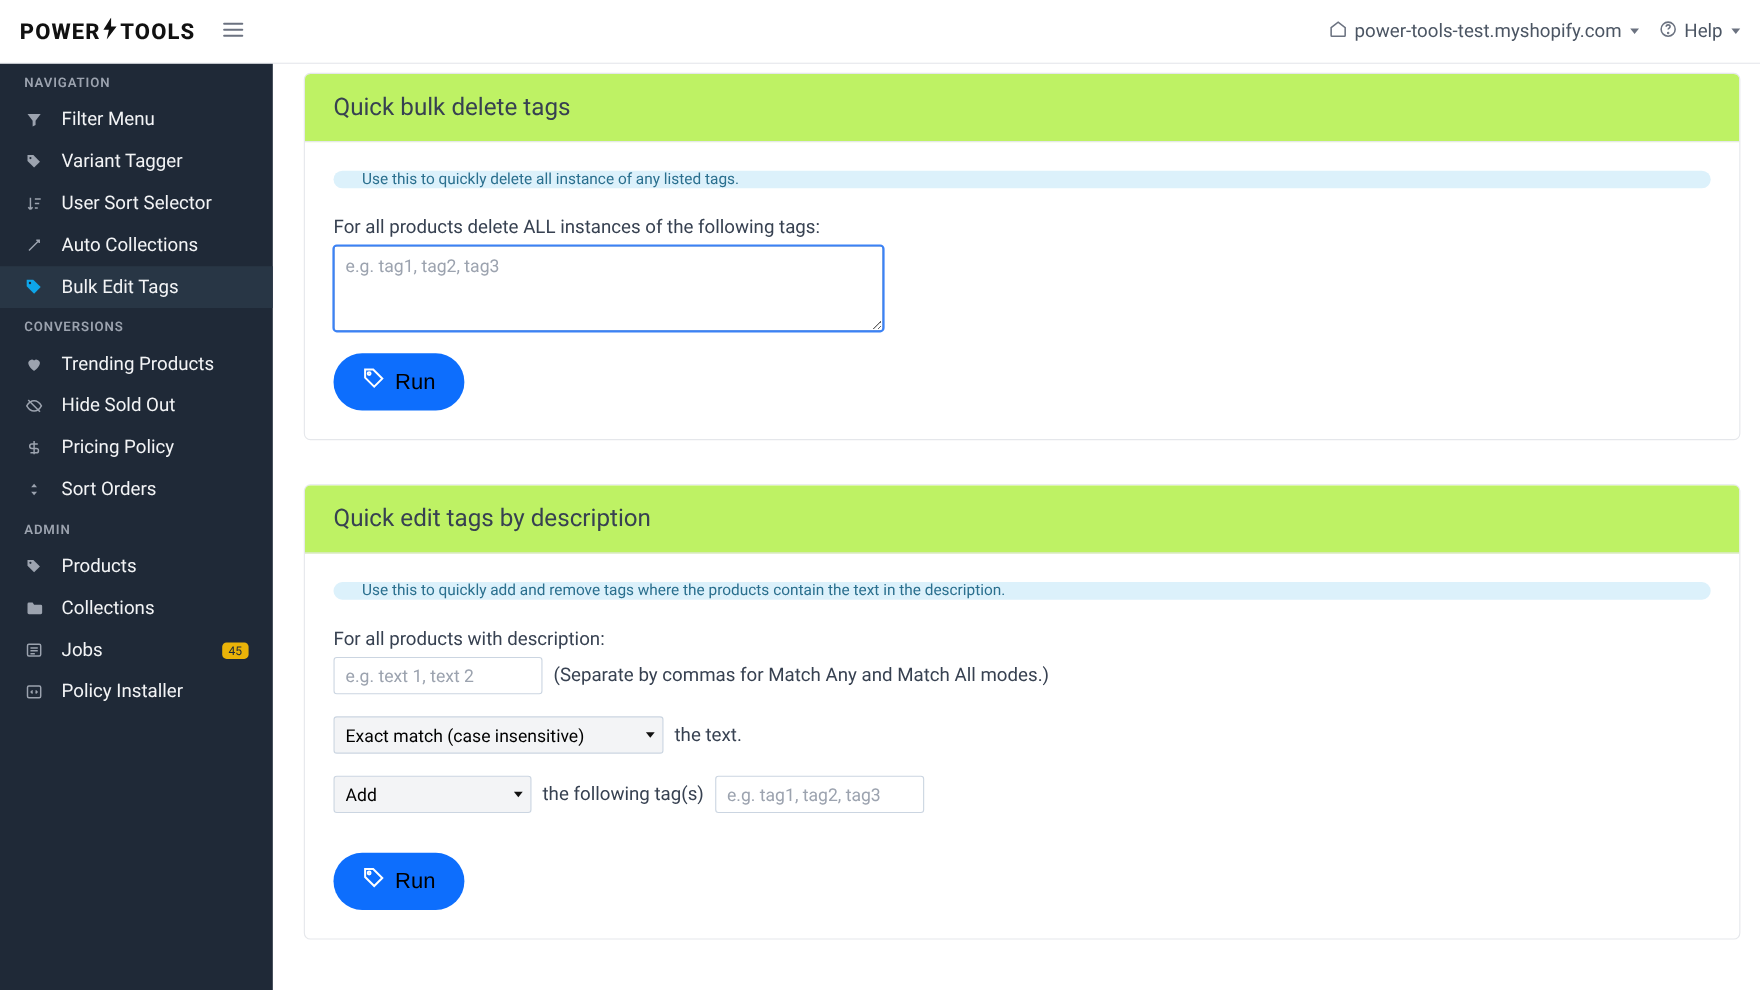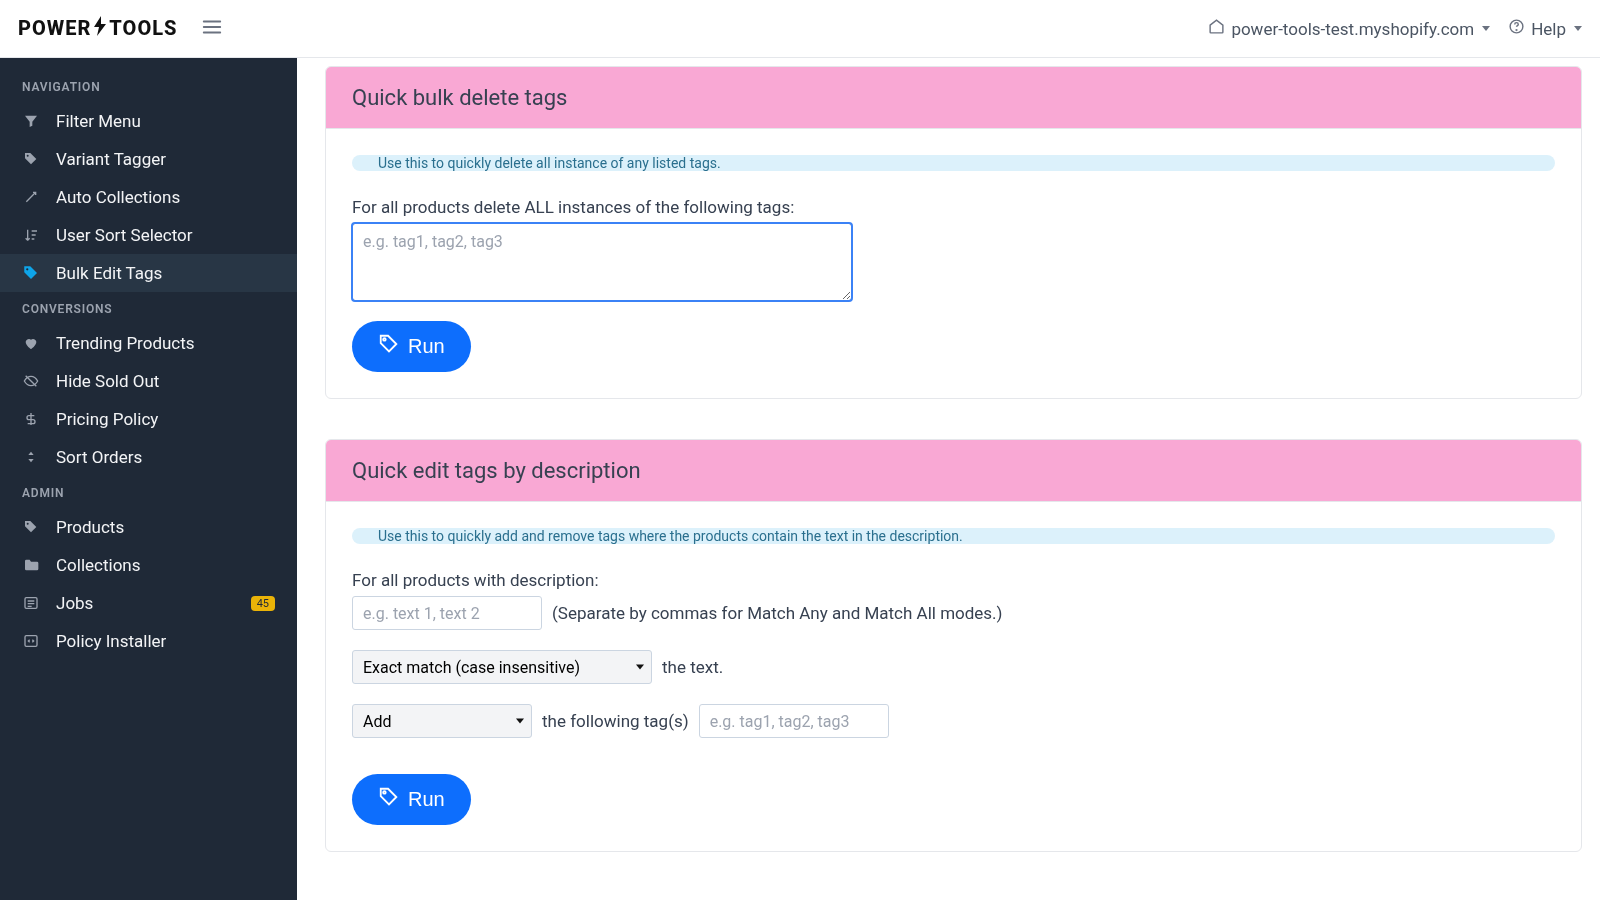--- a/index.html
+++ b/index.html
@@ -6,36 +6,36 @@
 body { font-family: -apple-system, BlinkMacSystemFont, "Segoe UI", Roboto, sans-serif; background: #fff; color: #1f2937; font-size: 16px; }
 .topbar { height: 58px; display: flex; align-items: center; padding: 0 18px; border-bottom: 1px solid #e5e7eb; justify-content: space-between; }
 .topbar-left { display: flex; align-items: flex-start; gap: 24px; }
 .logo { font-weight: 800; font-size: 20px; letter-spacing: 1px; color: #111; display: flex; align-items: center; }
 .logo-bolt { margin: 0 1px; display: inline-block; }
 .menu-toggle { cursor: pointer; color: #6b7280; }
 .topbar-right { display: flex; align-items: center; gap: 18px; color: #4b5563; font-size: 17px; }
 .topbar-link { display: flex; align-items: center; gap: 6px; cursor: pointer; text-align: center; }
 .caret-down { width: 0; height: 0; border-left: 4px solid transparent; border-right: 4px solid transparent; border-top: 5px solid #6b7280; margin-left: 2px; }
 .layout { display: flex; height: calc(100vh - 58px); }
-.sidebar { width: 297px; background: #1f2937; color: #e5e7eb; overflow-y: auto; padding-top: 12px; flex-shrink: 0; }
+.sidebar { width: 248px; background: #1f2937; color: #e5e7eb; overflow-y: auto; flex-shrink: 0; }
 .side-heading { font-size: 12px; letter-spacing: 0.8px; color: #9ca3af; padding: 10px 22px 8px; font-weight: 600; }
 .side-item { display: flex; align-items: center; gap: 16px; padding: 9px 22px; cursor: pointer; font-size: 17px; color: #f3f4f6; }
 .side-item.active { background: #283645; }
 .side-item.active .side-icon { color: #0ea5e9; }
 .side-icon { width: 18px; height: 18px; color: #9ca3af; flex-shrink: 0; display: flex; align-items: center; justify-content: center; }
 .badge { margin-left: auto; background: #eab308; color: #1f2937; border-radius: 4px; font-size: 11px; padding: 1px 6px; font-weight: 400; }
 .main { flex: 1; overflow-y: auto; background: #fff; padding: 4px 18px 40px 28px; }
 .card { border: 1px solid #e5e7eb; border-radius: 6px; margin-top: 4px; margin-bottom: 40px; overflow: hidden; }
-.card-header { background: #f9a8d4; padding: 18px 26px; font-size: 22px; color: #374151; border-bottom: 1px solid #e5e7eb; }
+.card-header { background: #bef264; padding: 18px 26px; font-size: 22px; color: #374151; border-bottom: 1px solid #e5e7eb; }
 .card-body { padding: 26px; }
 .info-box { background: #dcf1fb; color: #2a6f8e; border-radius: 28px; padding: 0 26px; margin-bottom: 26px; font-size: 14px; }
 .field-label { font-size: 17px; color: #374151; margin-bottom: 6px; }
 textarea { width: 500px; height: 78px; border: 1px solid #94a3b8; border-radius: 3px; padding: 8px 10px; font-size: 16px; font-family: inherit; resize: both; outline: 2px solid #3b82f6; outline-offset: -1px; }
 textarea::placeholder, input::placeholder { color: #9ca3af; }
-.btn-run { background: #0d6efd; color: #ffffff; border: none; border-radius: 28px; padding: 12px 26px; font-size: 20px; display: inline-flex; align-items: center; gap: 8px; margin-top: 16px; cursor: pointer; }
+.btn-run { background: #0d6efd; color: #000000; border: none; border-radius: 28px; padding: 12px 26px; font-size: 20px; display: inline-flex; align-items: center; gap: 8px; margin-top: 16px; cursor: pointer; }
 .form-row { display: flex; align-items: center; gap: 10px; margin-bottom: 20px; font-size: 17px; color: #374151; flex-wrap: wrap; }
 input[type=text] { border: 1px solid #cbd5e1; border-radius: 3px; padding: 6px 10px; font-size: 16px; font-family: inherit; height: 34px; }
 select { border: 1px solid #cbd5e1; border-radius: 3px; padding: 6px 28px 6px 10px; font-size: 16px; font-family: inherit; height: 34px; background: #f3f4f6; appearance: none; -webkit-appearance: none; position: relative; }
 .select-wrap { position: relative; display: inline-block; }
 .select-wrap::after { content: ""; position: absolute; right: 8px; top: 50%; transform: translateY(-50%); width: 0; height: 0; border-left: 4px solid transparent; border-right: 4px solid transparent; border-top: 5px solid #111; pointer-events: none; }
 .select-wrap::before { content: ""; position: absolute; right: 8px; top: 50%; transform: translateY(-9px); width: 0; height: 0; border-left: 4px solid transparent; border-right: 4px solid transparent; border-bottom: 5px solid #111; pointer-events: none; }
 </style>
 </head>
 <body>
 
@@ -96,32 +96,32 @@
           <svg width="16" height="16" viewBox="0 0 24 24" fill="currentColor">
             <path d="M20 12l-8 8-9-9V3h8z"></path>
             <circle cx="7" cy="7" r="1.5" fill="#1f2937"></circle>
           </svg>
         </span>
         <span>Variant Tagger</span>
       </div>
       <div class="side-item">
         <span class="side-icon">
           <svg width="16" height="16" viewBox="0 0 24 24" fill="none" stroke="currentColor" stroke-width="2">
+            <path d="M7 4v16M7 20l-3-3M7 20l3-3M13 6h8M13 12h6M13 18h4"></path>
+          </svg>
+        </span>
+        <span>User Sort Selector</span>
+      </div>
+      <div class="side-item">
+        <span class="side-icon">
+          <svg width="16" height="16" viewBox="0 0 24 24" fill="none" stroke="currentColor" stroke-width="2">
             <path d="M5 19L19 5M15 5h4v4"></path>
           </svg>
         </span>
         <span>Auto Collections</span>
-      </div>
-      <div class="side-item">
-        <span class="side-icon">
-          <svg width="16" height="16" viewBox="0 0 24 24" fill="none" stroke="currentColor" stroke-width="2">
-            <path d="M7 4v16M7 20l-3-3M7 20l3-3M13 6h8M13 12h6M13 18h4"></path>
-          </svg>
-        </span>
-        <span>User Sort Selector</span>
       </div>
       <div class="side-item active">
         <span class="side-icon">
           <svg width="18" height="18" viewBox="0 0 24 24" fill="currentColor">
             <path d="M20 12l-8 8-9-9V3h8z"></path>
             <circle cx="7" cy="7" r="1.5" fill="#1f2937"></circle>
           </svg>
         </span>
         <span>Bulk Edit Tags</span>
       </div>

